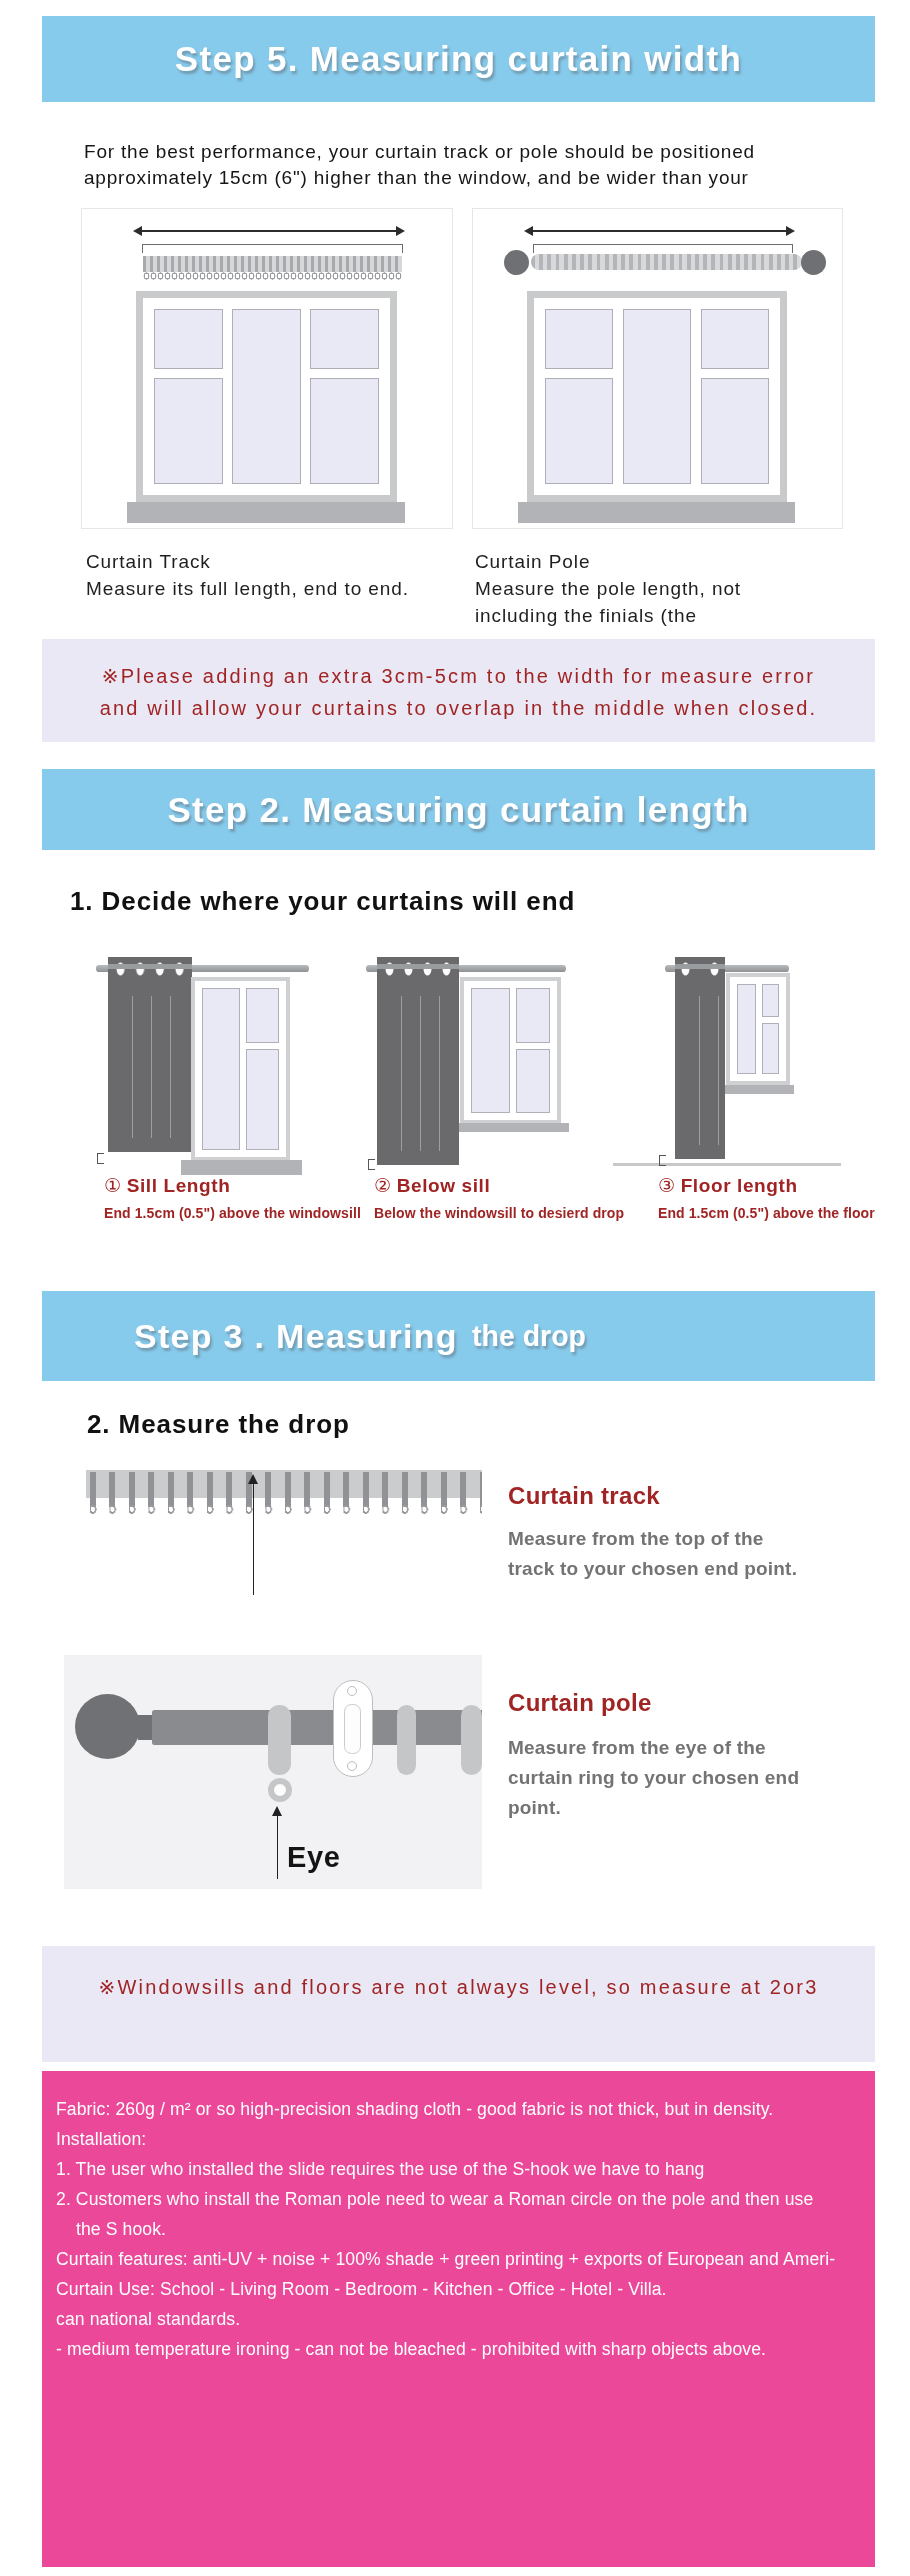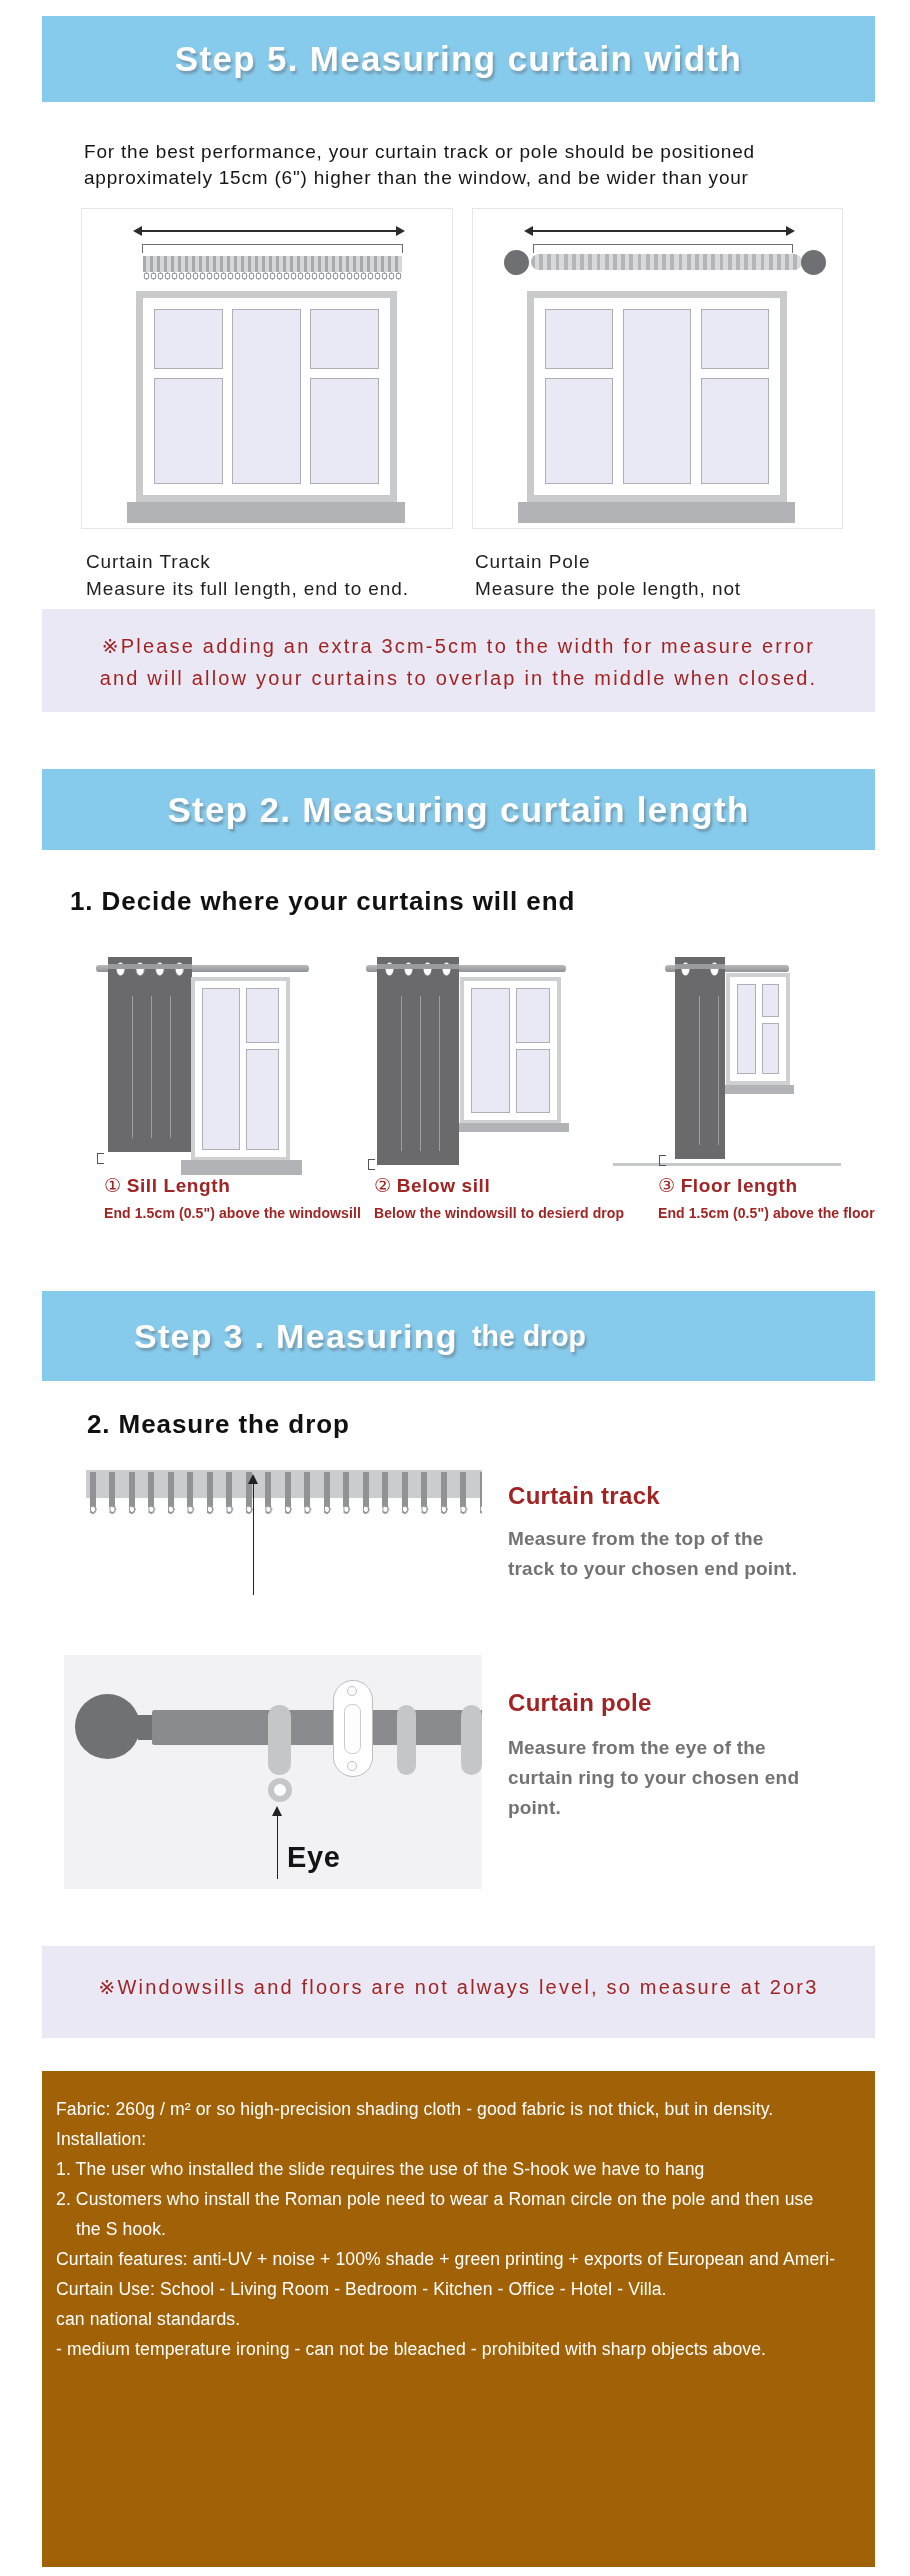--- a/index.html
+++ b/index.html
@@ -60,22 +60,22 @@
   .pane.c3r2{grid-column:3;grid-row:2;}
   .sill1{position:absolute;left:45px;right:47px;top:293px;height:21.4px;background:#b1b3b6;}
 
   
   .cap{position:absolute;top:548px;color:#1f1f1f;font-size:19px;letter-spacing:0.9px;line-height:27px;}
   #cap-track{left:86px;} #cap-pole{left:475px;}
 
   
   .note{position:absolute;left:42px;width:833px;background:#e9e8f4;color:#a12424;
     text-align:center;font-size:20px;letter-spacing:2.2px;box-sizing:border-box;}
-  #note1{top:609px;height:103px;padding-top:21.4px;line-height:32px;}
-  #note2{top:1946px;height:92px;padding-top:26.4px;line-height:30px;}
+  #note1{top:639px;height:103px;padding-top:21.4px;line-height:32px;}
+  #note2{top:1946px;height:116px;padding-top:26.4px;line-height:30px;}
 
   
   .heading{position:absolute;color:#111;font-weight:bold;font-size:26px;letter-spacing:0.9px;white-space:nowrap;}
   #heading1{left:70px;top:886px;}
   #heading2{left:87px;top:1409px;}
 
   
   .rod{position:absolute;height:7px;border-radius:3.1px;background:linear-gradient(#b9bcbe,#8f9295);}
   .curtain{position:absolute;background:#6a6a6d;}
   .grommets{position:absolute;top:3.8px;left:3.1px;right:3.1px;height:16.4px;
@@ -137,21 +137,21 @@
     border-radius:7.5px;background:#fdfdfe;}
   .p3screw{position:absolute;left:13.2px;width:10px;height:10px;border-radius:50%;
     border:1.3px solid #bcbec0;background:#fff;box-sizing:border-box;}
   .p3screw.top{top:5px;} .p3screw.bot{bottom:5px;}
   .p3eye{position:absolute;left:204px;top:123px;width:24px;height:24px;border-radius:50%;
     border:6.3px solid #c4c6c8;background:#fdfdfe;box-sizing:border-box;}
   #p3arrow{left:208px;top:151px;height:73px;}
   .p3eyelabel{position:absolute;left:223px;top:186px;font-size:29px;font-weight:bold;color:#141414;letter-spacing:0.6px;}
 
   
-  #details{left:42px;top:2071px;width:833px;height:496px;background:#a16207;box-sizing:border-box;
+  #details{left:42px;top:2071px;width:833px;height:496px;background:#ec4899;box-sizing:border-box;
     padding:23px 11.3px 0 14px;}
   .dline{color:#ffffff;font-size:17.6px;line-height:30px;letter-spacing:0.1px;white-space:nowrap;}
   .dline.indent{padding-left:20px;}
 </style>
 </head>
 <body>
 
 <div class="banner" id="banner1">
   <span class="bt">Step 5. Measuring curtain width</span>
 </div>

